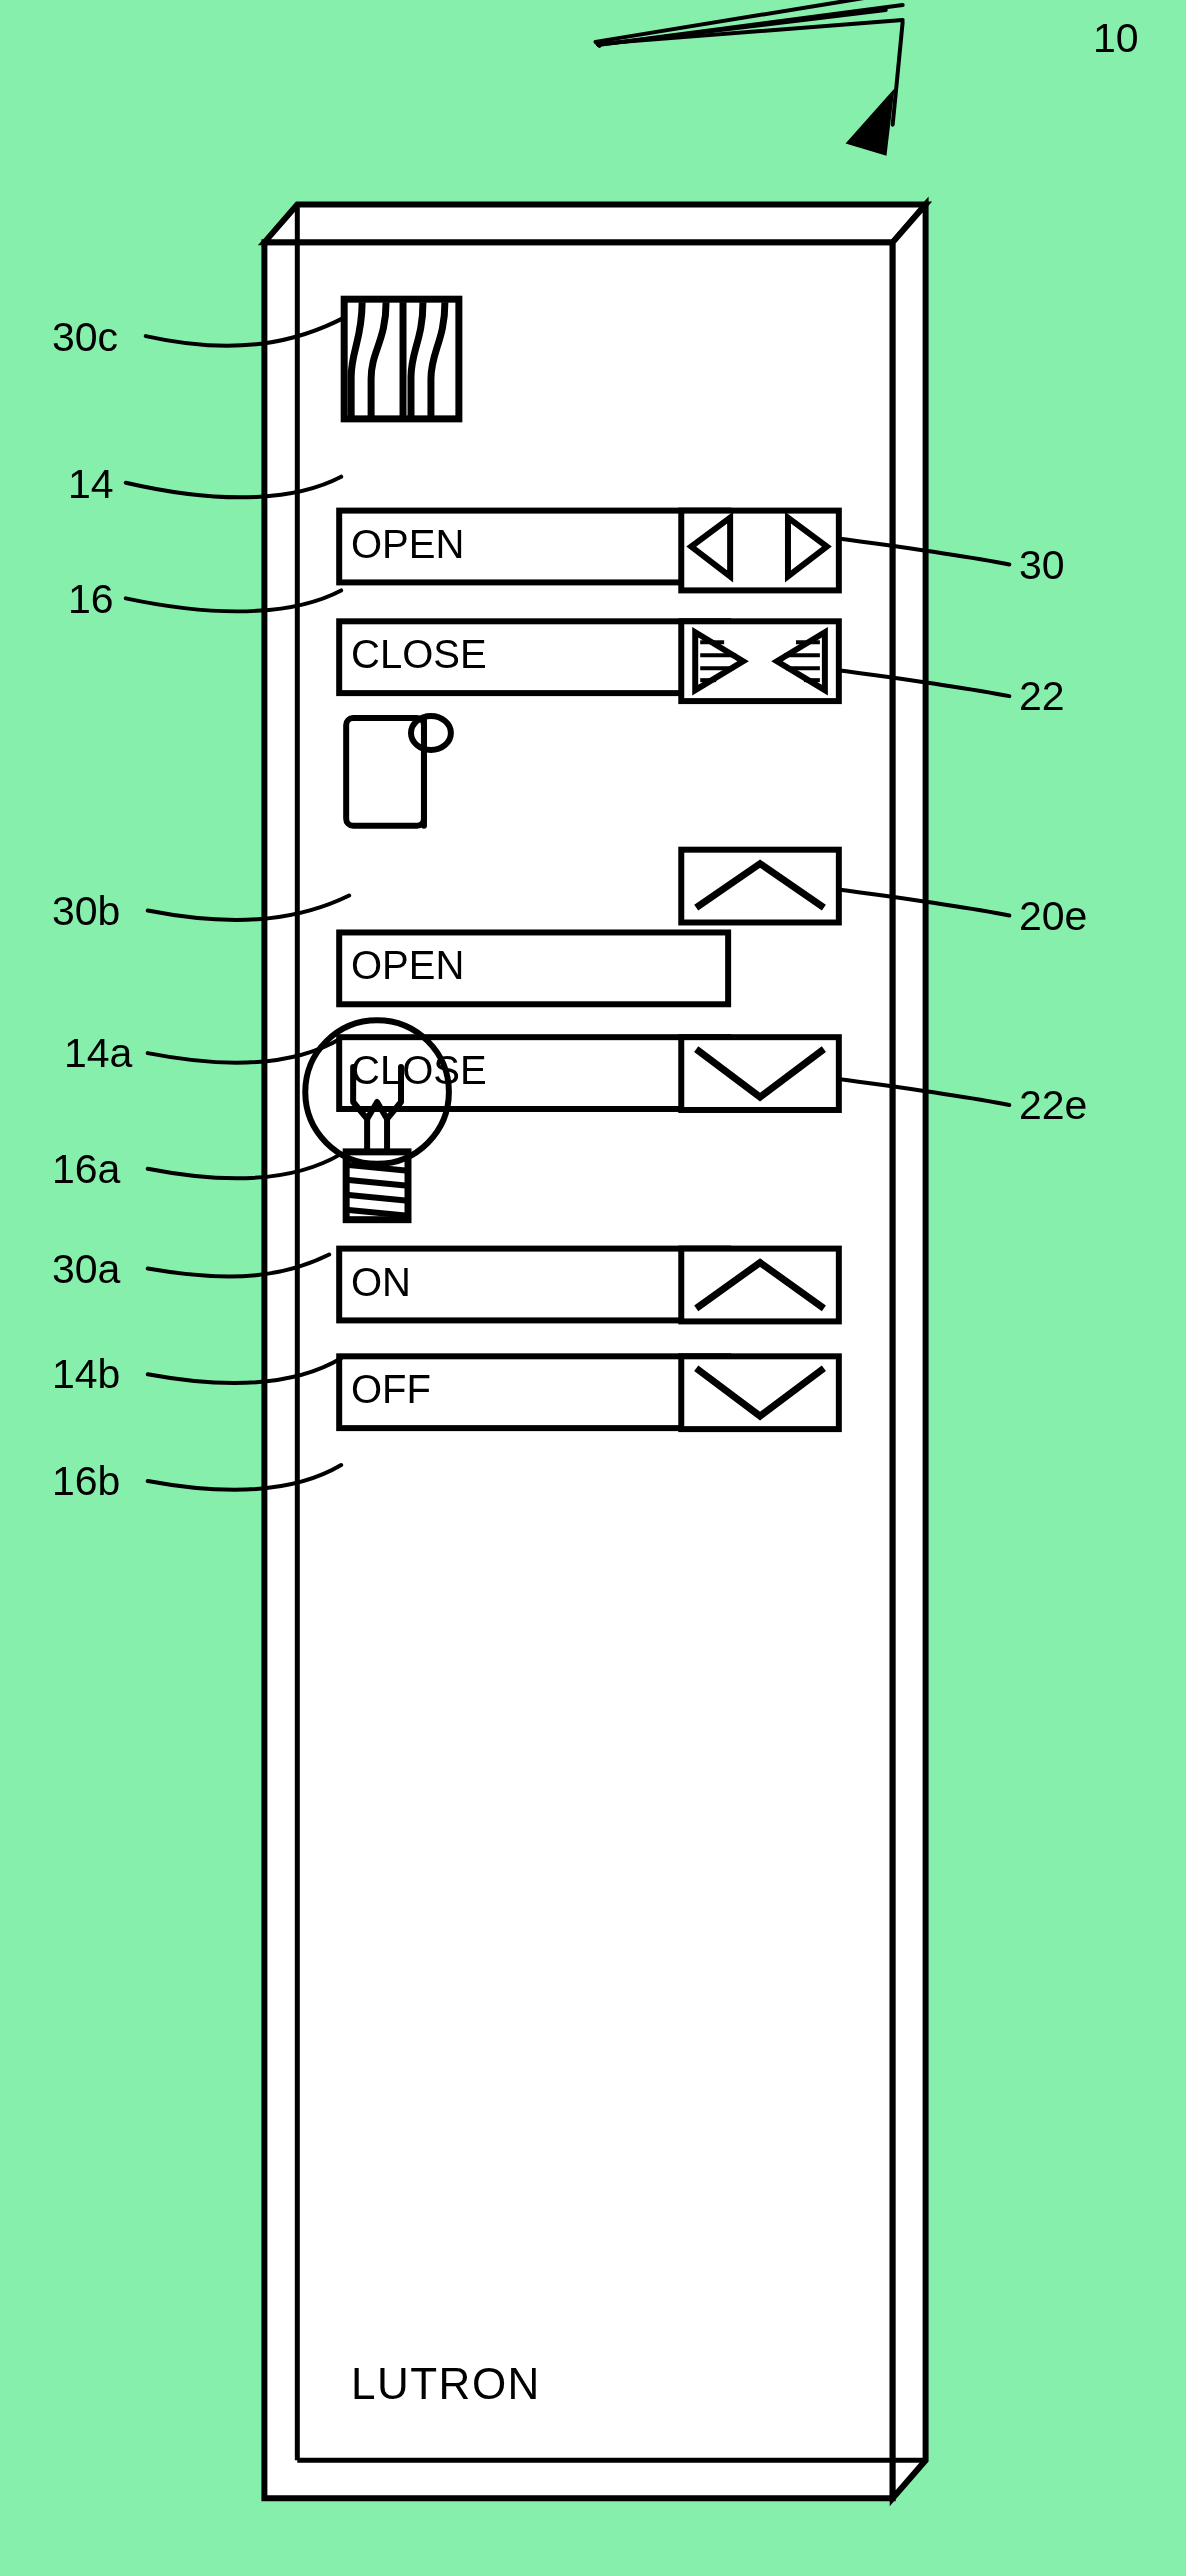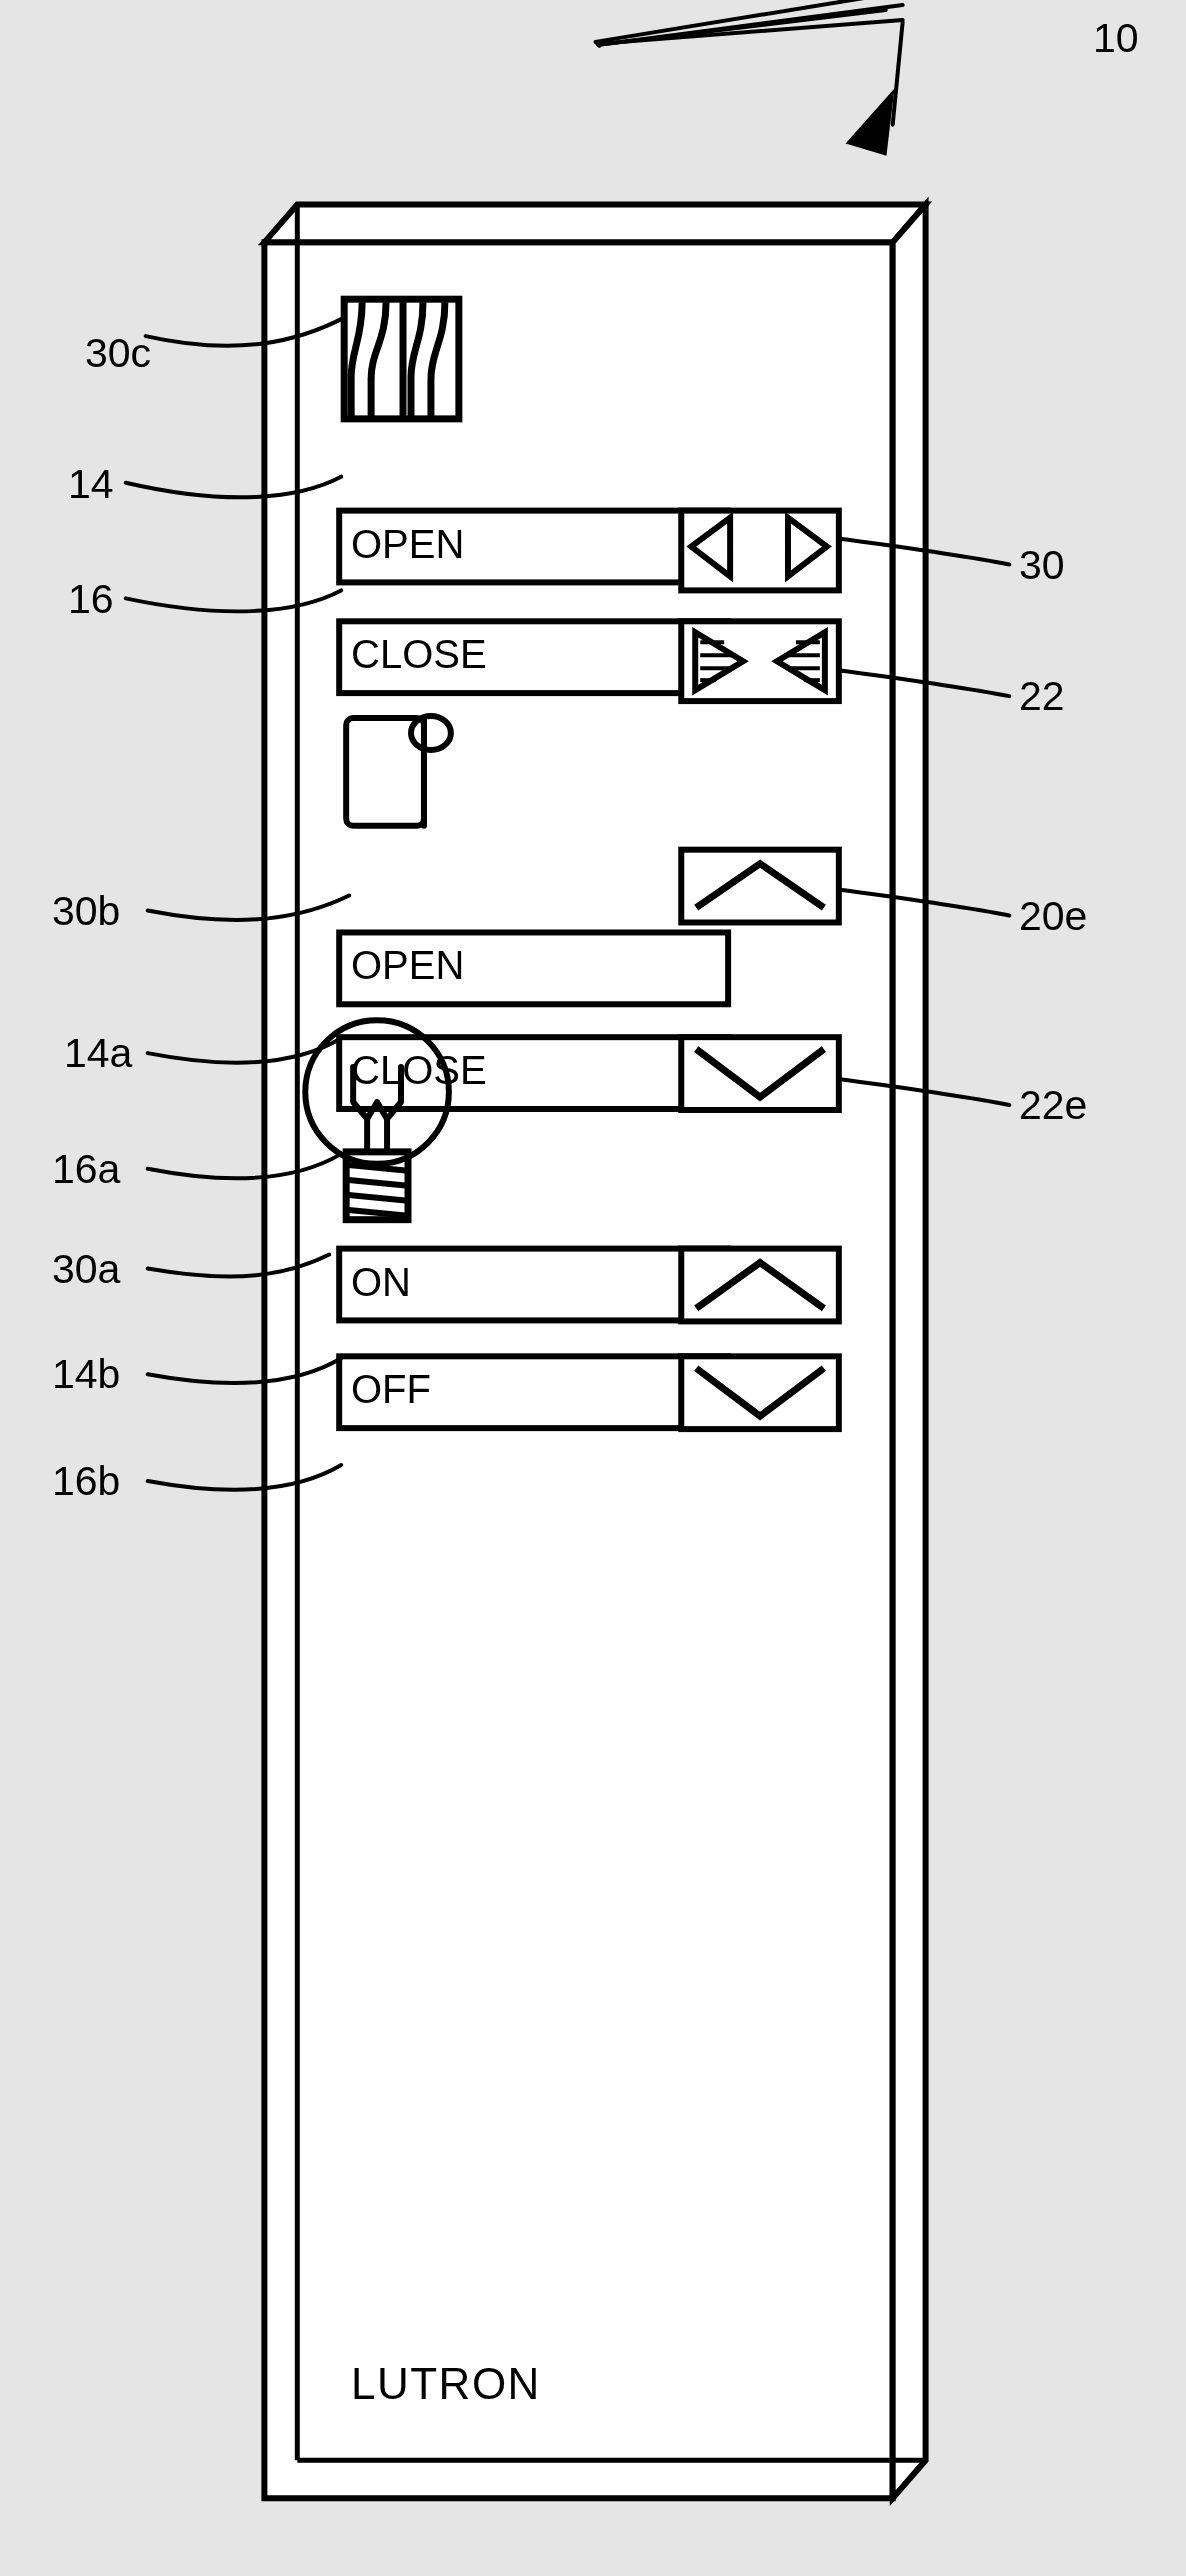--- a/index.html
+++ b/index.html
@@ -9,21 +9,21 @@
     background: #ffffff;
   }
   body {
     font-family: "Liberation Sans", sans-serif;
     color: #000000;
   }
   #figure-root {
     position: relative;
     width: 1187px;
     height: 2576px;
-    background: #e5e5e5;
+    background: #86efac;
     overflow: hidden;
   }
   #figure-svg {
     position: absolute;
     left: 0;
     top: 0;
     width: 1187px;
     height: 2576px;
     display: block;
   }
@@ -235,21 +235,21 @@
       <path class="lead" d="M 841 540 C 900 548, 960 556, 1012 566"></path>
       <path class="lead" d="M 841 672 C 900 680, 960 688, 1012 698"></path>
       <path class="lead" d="M 841 892 C 900 900, 960 908, 1012 918"></path>
       <path class="lead" d="M 841 1082 C 900 1090, 960 1098, 1012 1108"></path>
     </g>
 
   </svg>
 
   <div class="reftext" style="left:1093px; top:18px;">10</div>
 
-  <div class="reftext" style="left:52px; top:333px;margin-left:33px;">30c</div>
+  <div class="reftext" style="left:52px; top:317px;">30c</div>
   <div class="reftext" style="left:68px; top:464px;">14</div>
   <div class="reftext" style="left:68px; top:579px;">16</div>
   <div class="reftext" style="left:52px; top:891px;">30b</div>
   <div class="reftext" style="left:64px; top:1033px;">14a</div>
   <div class="reftext" style="left:52px; top:1149px;">16a</div>
   <div class="reftext" style="left:52px; top:1249px;text-align:right;">30a</div>
   <div class="reftext" style="left:52px; top:1354px;">14b</div>
   <div class="reftext" style="left:52px; top:1461px;">16b</div>
 
   <div class="reftext" style="left:1019px; top:545px;">30</div>

